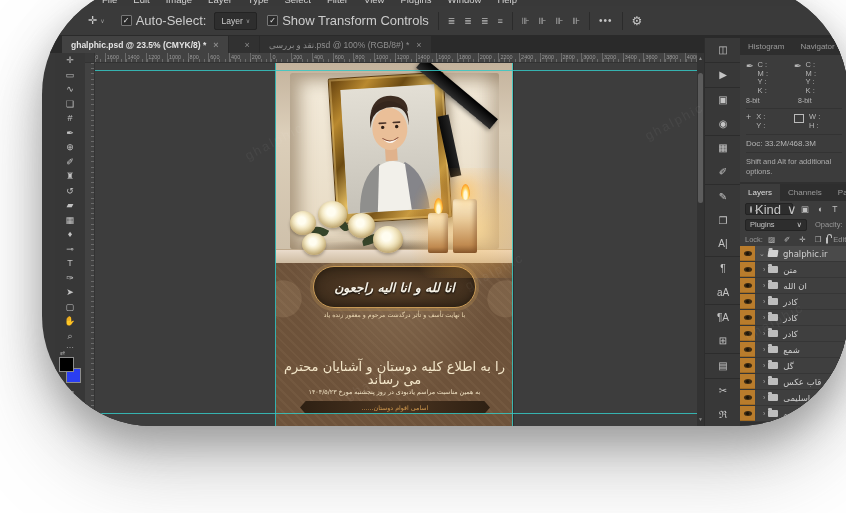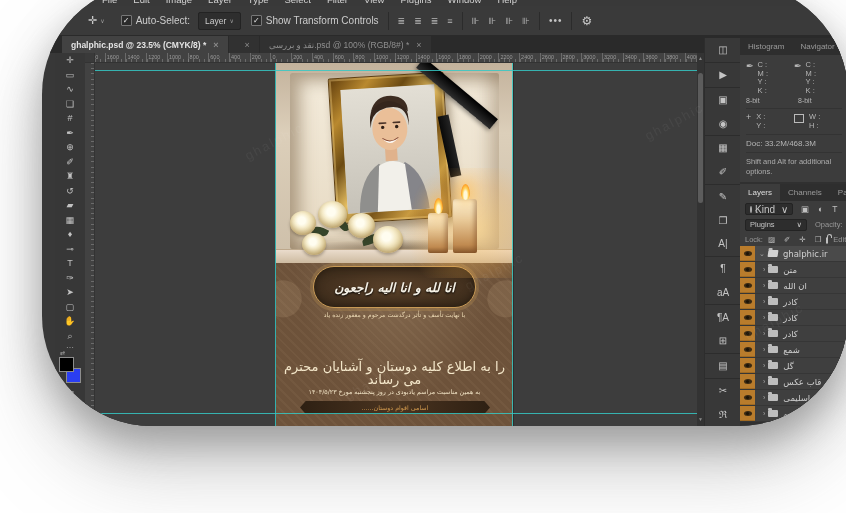--- a/index.html
+++ b/index.html
@@ -13,21 +13,21 @@
            display:flex;align-items:flex-end;padding:0 0 1px 60px;box-sizing:border-box;gap:16px;}
   .menu-item{font-size:9.5px;color:#d2d2d2;line-height:11px;white-space:nowrap;}
   
   .optionsbar{position:absolute;left:0;top:22px;right:0;height:30px;background:#3a3a3a;
               border-bottom:1px solid #2a2a2a;display:flex;align-items:center;
               padding-left:46px;box-sizing:border-box;}
   .ob-glyph{color:#c9c9c9;font-size:11px;line-height:11px;}
   .caret{color:#9a9a9a;font-size:6px;margin-left:3px;}
   .checkbox{width:9px;height:9px;background:#2b2b2b;border:1px solid #777;border-radius:1px;
             color:#e8e8e8;font-size:8px;line-height:9px;text-align:center;margin-right:4px;}
-  .ob-label{font-size:10px;color:#cccccc;white-space:nowrap;}
+  .ob-label{font-size:13px;color:#cccccc;white-space:nowrap;}
   .dropdown{background:#2e2e2e;border:1px solid #232323;border-radius:2px;height:16px;
             display:flex;align-items:center;padding:0 6px;margin:0 10px 0 8px;}
   .dropdown .ob-label{font-size:8.5px;}
   .vsep{width:1px;height:18px;background:#2b2b2b;margin:0 9px;}
   .icon-group{display:flex;align-items:center;gap:9px;}
   .obar-ico{font-size:9px;color:#b9b9b9;line-height:10px;}
   .more-dots{font-size:10px;color:#c5c5c5;letter-spacing:1px;}
   .gear{font-size:12px;color:#c9c9c9;}
   .spacer8{width:8px;}
   
@@ -166,21 +166,21 @@
   .cross{color:#bbb;font-size:9px;line-height:9px;}
   .rect-ico{width:8px;height:7px;border:1px solid #bbb;margin-top:1px;}
   .doc-size{font-size:8px;color:#b5b5b5;}
   .hint{font-size:7.5px;color:#adadad;line-height:10px;}
   
   .lp-filter{height:16px;background:#3c3c3c;display:flex;align-items:center;padding:0 5px;gap:8px;}
   .search-box{background:#2d2d2d;border:1px solid #232323;border-radius:2px;height:12px;
               display:flex;align-items:center;padding:0 4px;gap:3px;width:48px;box-sizing:border-box;}
   .mag{width:5px;height:5px;border:1px solid #aaa;border-radius:50%;position:relative;}
   .mag::after{content:"";position:absolute;left:4px;top:4px;width:3px;height:1px;background:#aaa;transform:rotate(45deg);}
-  .search-box span{font-size:10px;color:#c5c5c5;}
+  .search-box span{font-size:13px;color:#c5c5c5;}
   .f-ico{font-size:8.5px;color:#c0c0c0;}
   .lp-blend{height:15px;background:#3c3c3c;display:flex;align-items:center;padding:0 5px;gap:8px;}
   .blend-box{background:#2d2d2d;border:1px solid #232323;border-radius:2px;height:12px;width:62px;
              display:flex;align-items:center;justify-content:space-between;padding:0 4px;box-sizing:border-box;}
   .blend-box span{font-size:7.5px;color:#c5c5c5;}
   .dim-label{font-size:7.5px;color:#989898;}
   .lp-lock{height:14px;background:#3c3c3c;display:flex;align-items:center;padding:0 5px;gap:5px;}
   .lock-ico{font-size:7.5px;color:#bdbdbd;}
   .lockpad{width:6px;height:5px;border:1px solid #c0c0c0;border-radius:1px;position:relative;margin-top:3px;}
   .lockpad::before{content:"";position:absolute;top:-4px;left:0px;width:3px;height:3px;

